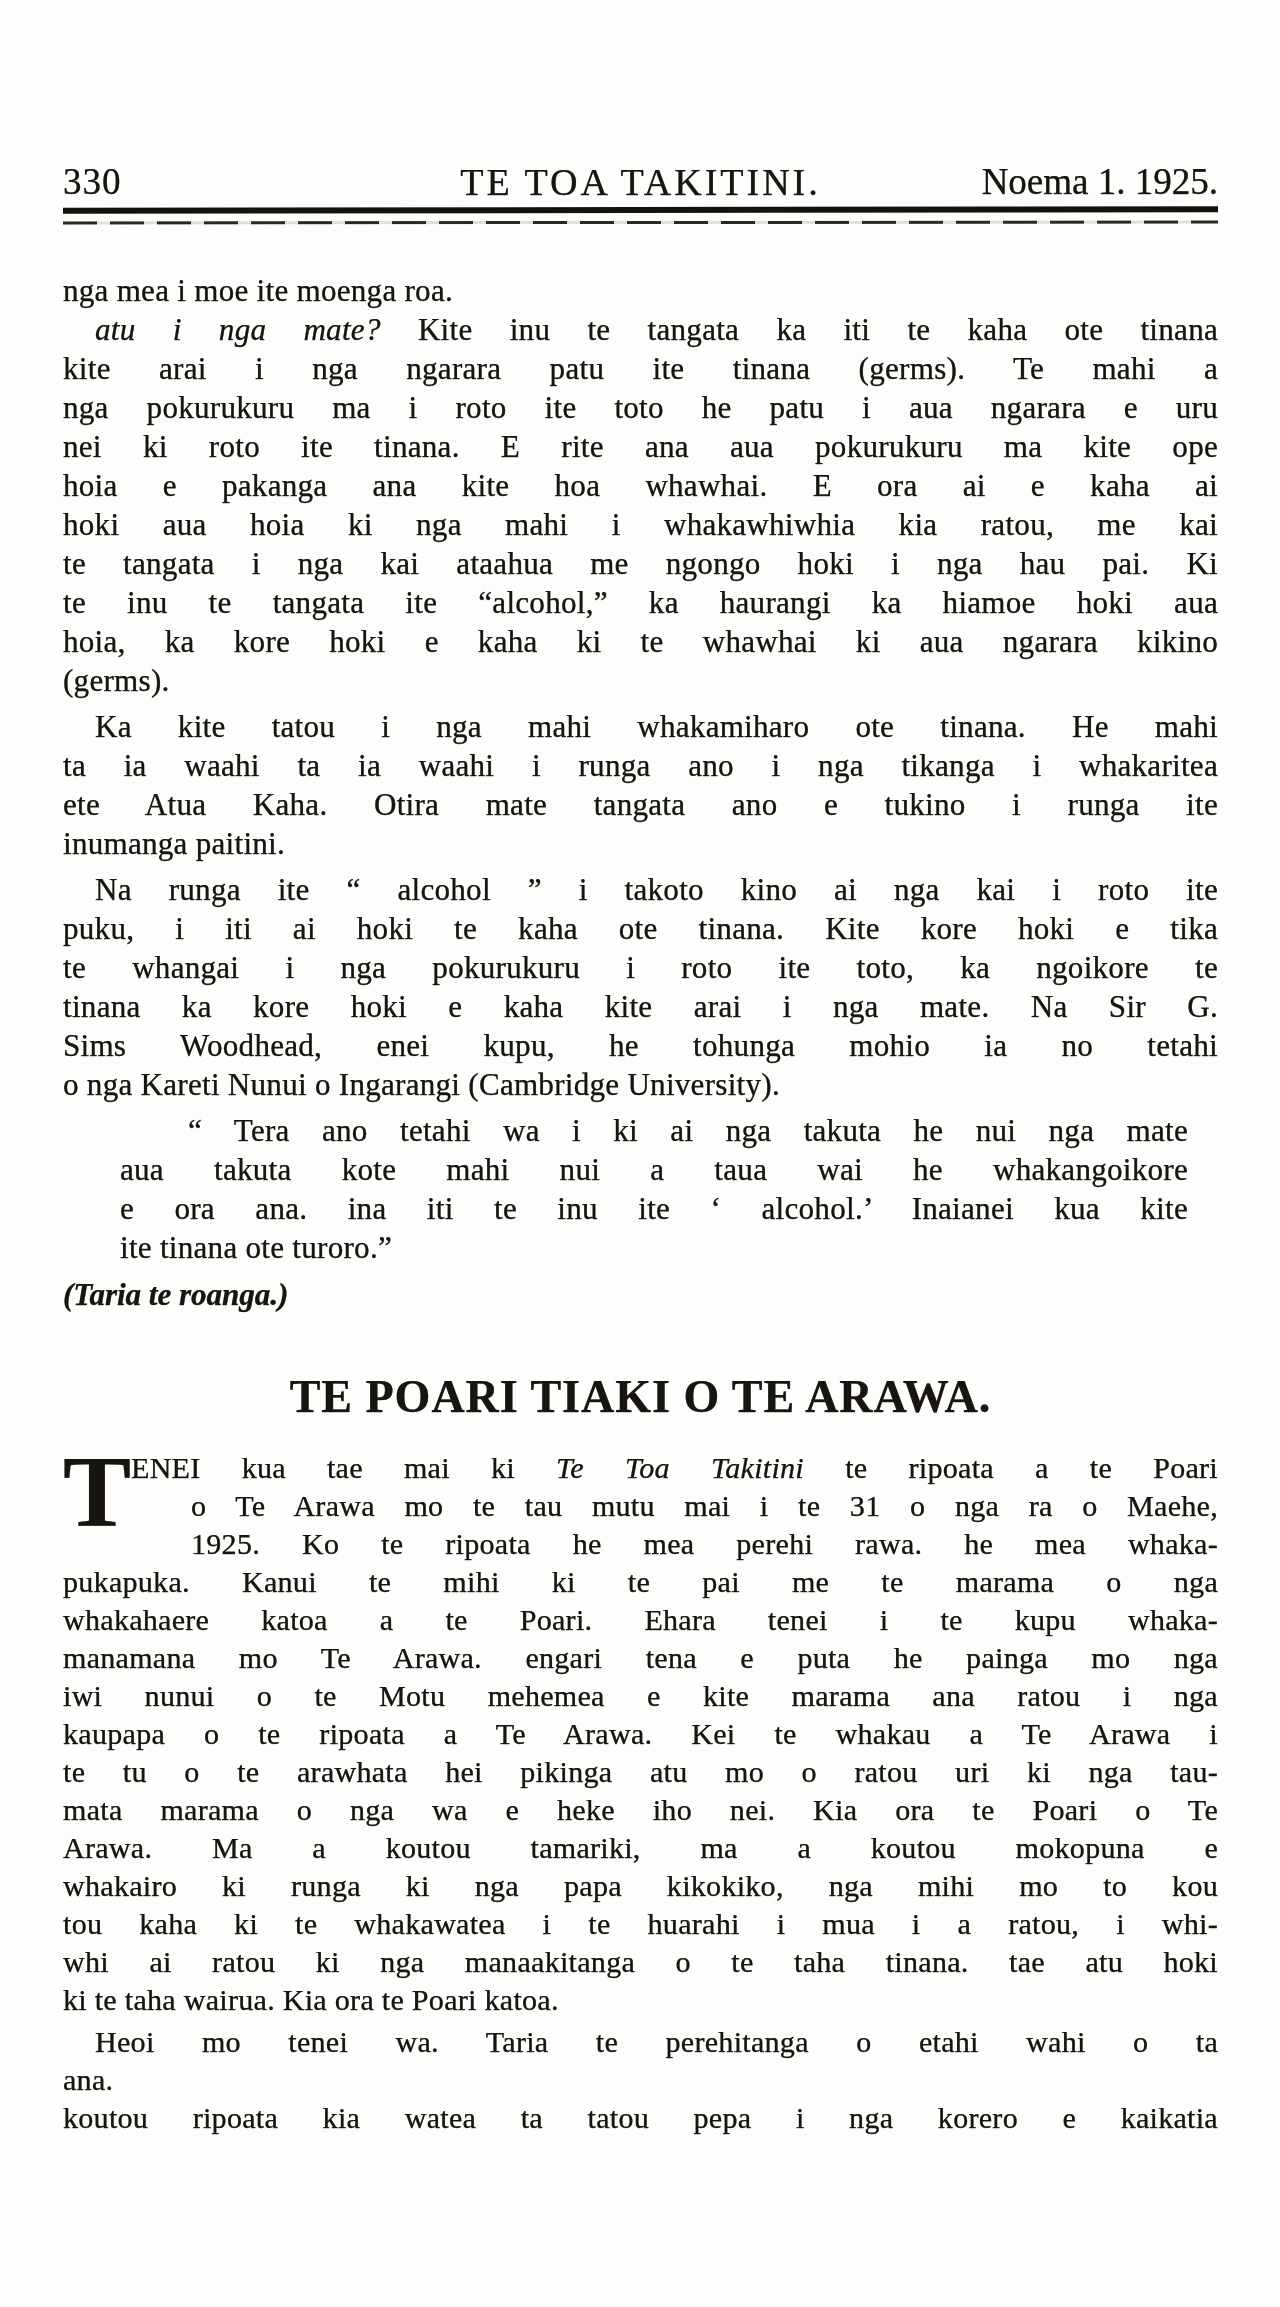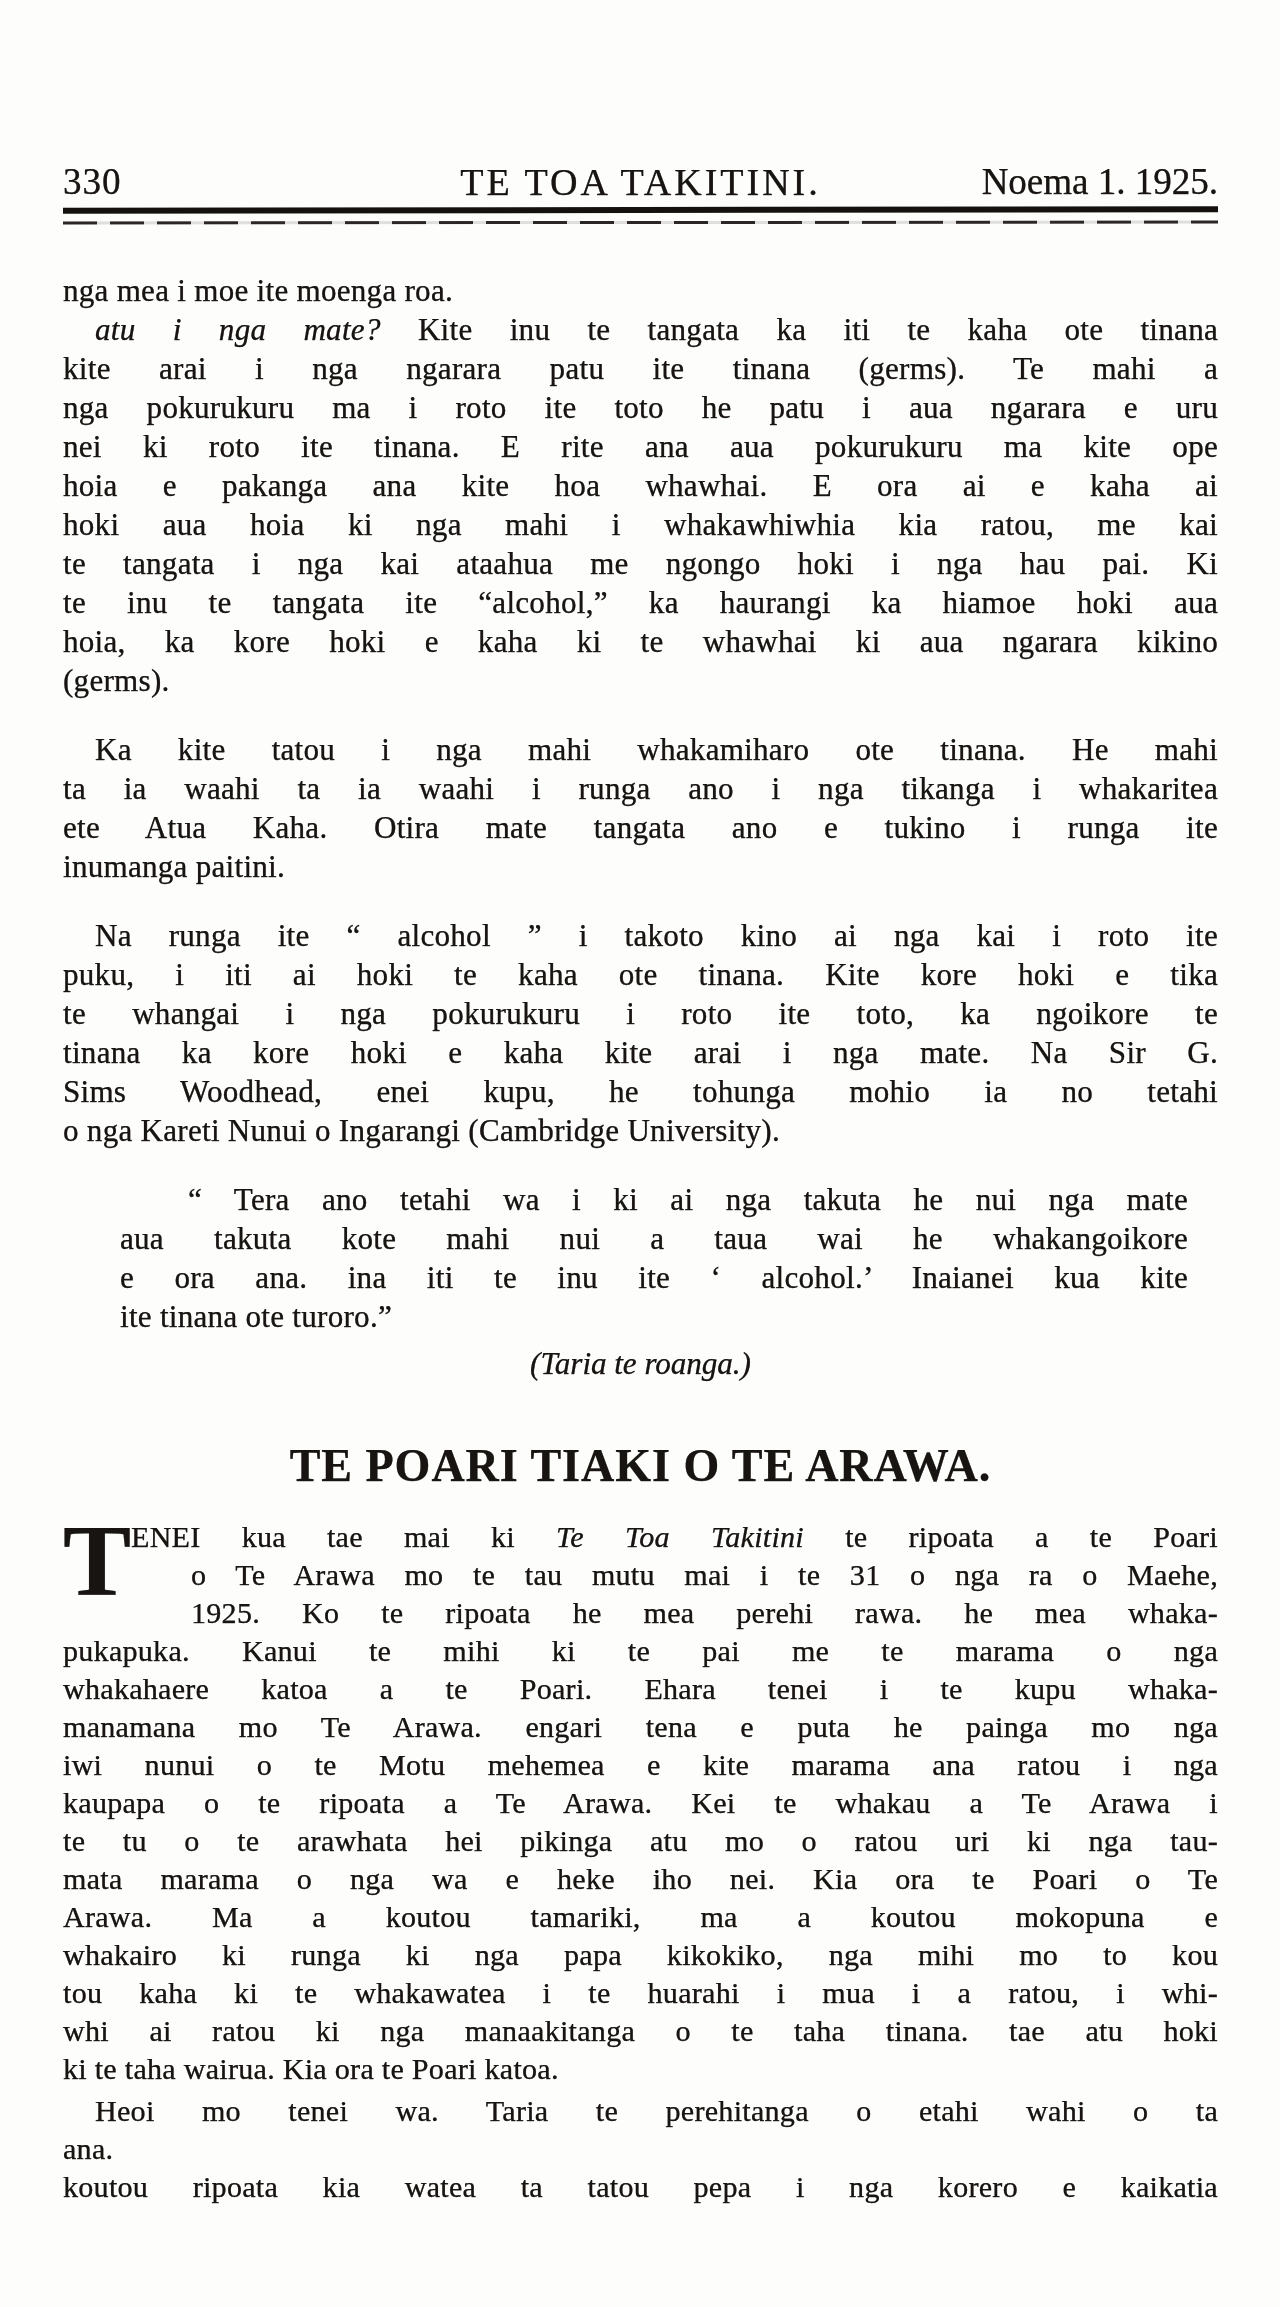--- a/index.html
+++ b/index.html
@@ -26,26 +26,26 @@
     background: repeating-linear-gradient(90deg,#2b2724 0 34px, rgba(43,39,36,.14) 34px 47px); }
 
   
   .col { margin-top: 47px; }
   .tline { text-align: justify; text-align-last: justify; letter-spacing: 0.3px; }
   .tline.tlast { text-align-last: left; }
   .a1 .tline { font-size: 31px; line-height: 39px; }
   .a2 .tline { font-size: 30px; line-height: 38px; }
   .it { font-style: italic; }
   .para.ind .tline:first-child { text-indent: 32px; }
-  .gap  { margin-top: 30px; }
+  .gap  { margin-top: 7px; }
 
   .quote { margin-left: 57px; margin-right: 30px; }
   .quote .tline:first-child { text-indent: 68px; }
 
-  .note { margin-top: 6px; text-align: center; font-style: italic; font-weight: normal;
+  .note { margin-top: 6px; text-align: left; font-style: italic; font-weight: bold;
           font-size: 31px; line-height: 44px; }
 
   .heading { margin-top: 54px; margin-bottom: 26px; text-align: center;
              font-size: 46px; font-weight: bold; letter-spacing: 1px; line-height: 52px; }
 
   
   .dcap { float: left; width: 128px; height: 105px; }
   .dcap-t { display: block; font-size: 102px; line-height: 86px; font-weight: bold; }
   .dcap + .tline { text-indent: -60px; }
   .closing { margin-top: 4px; }

